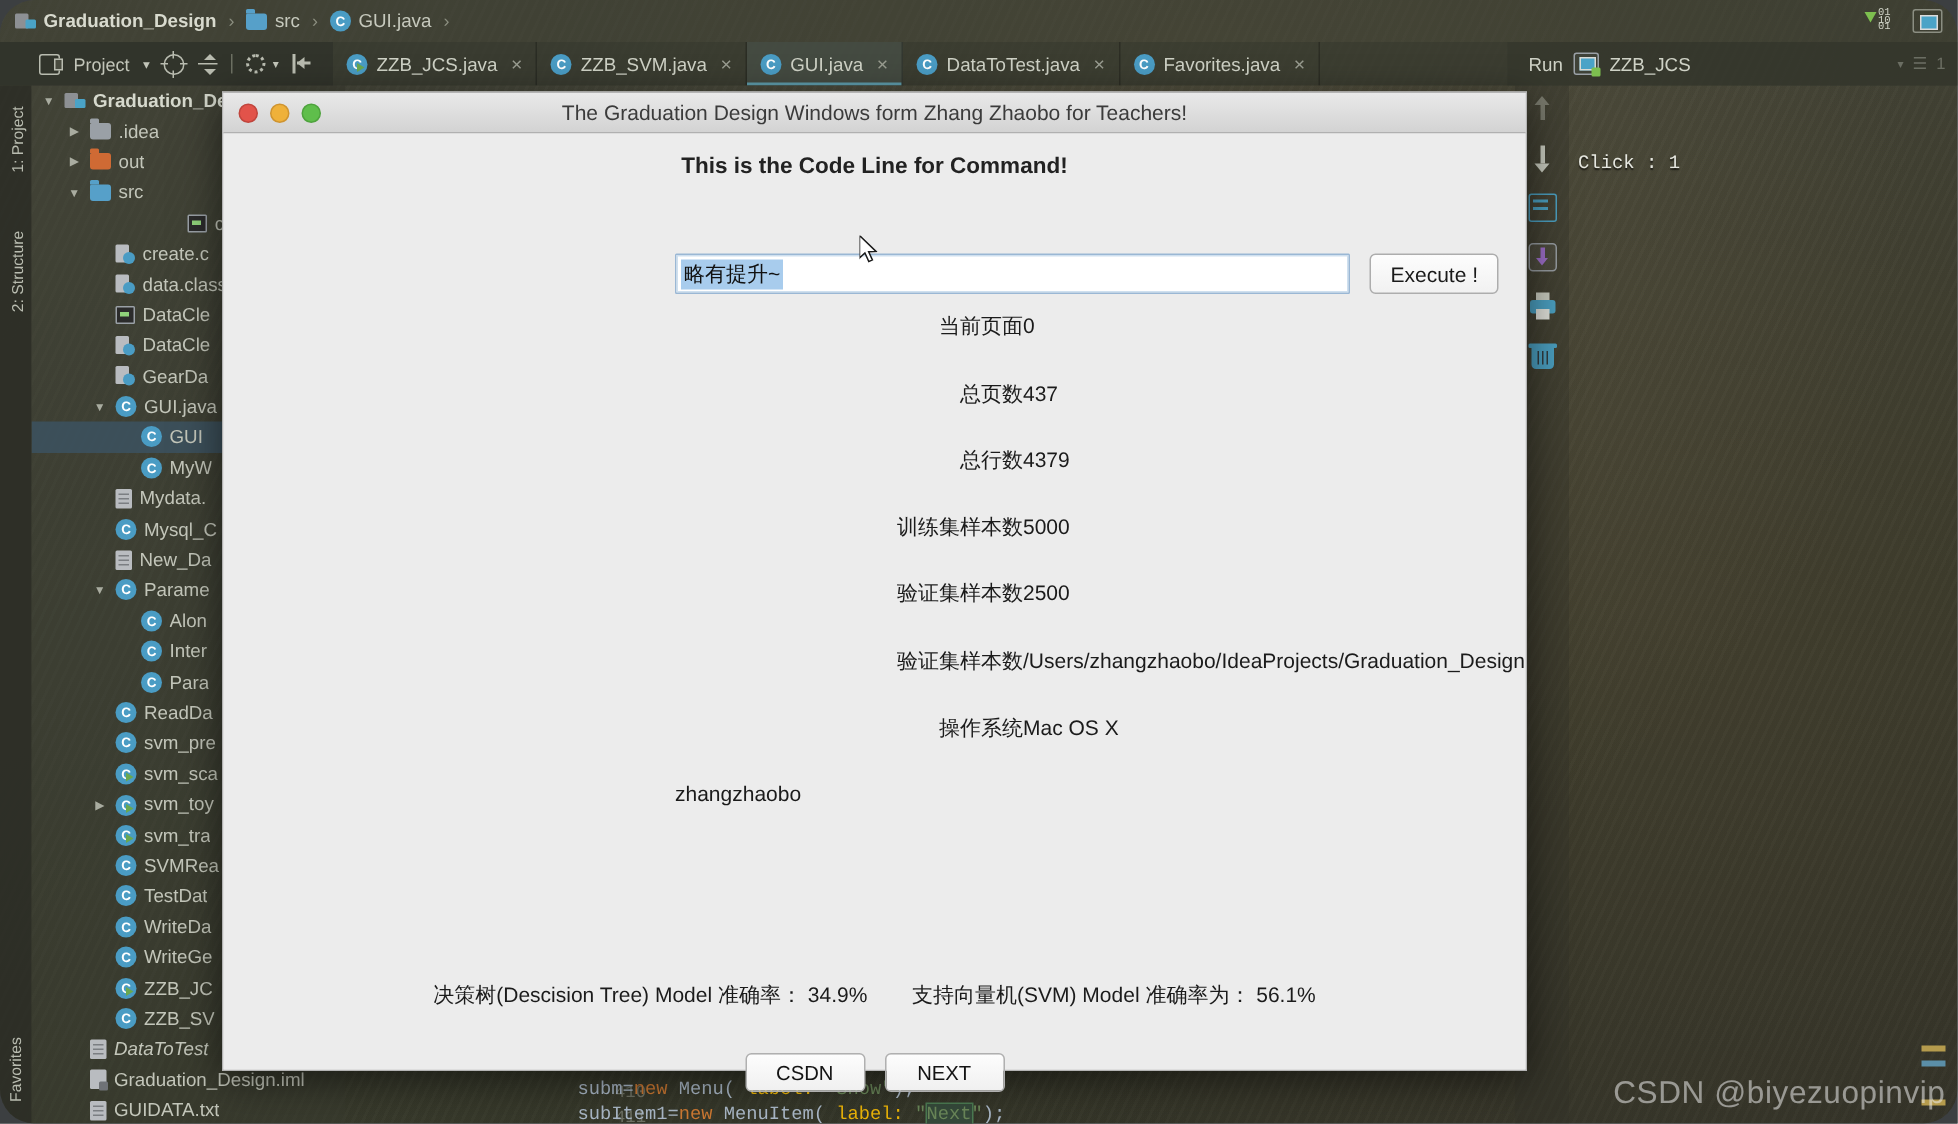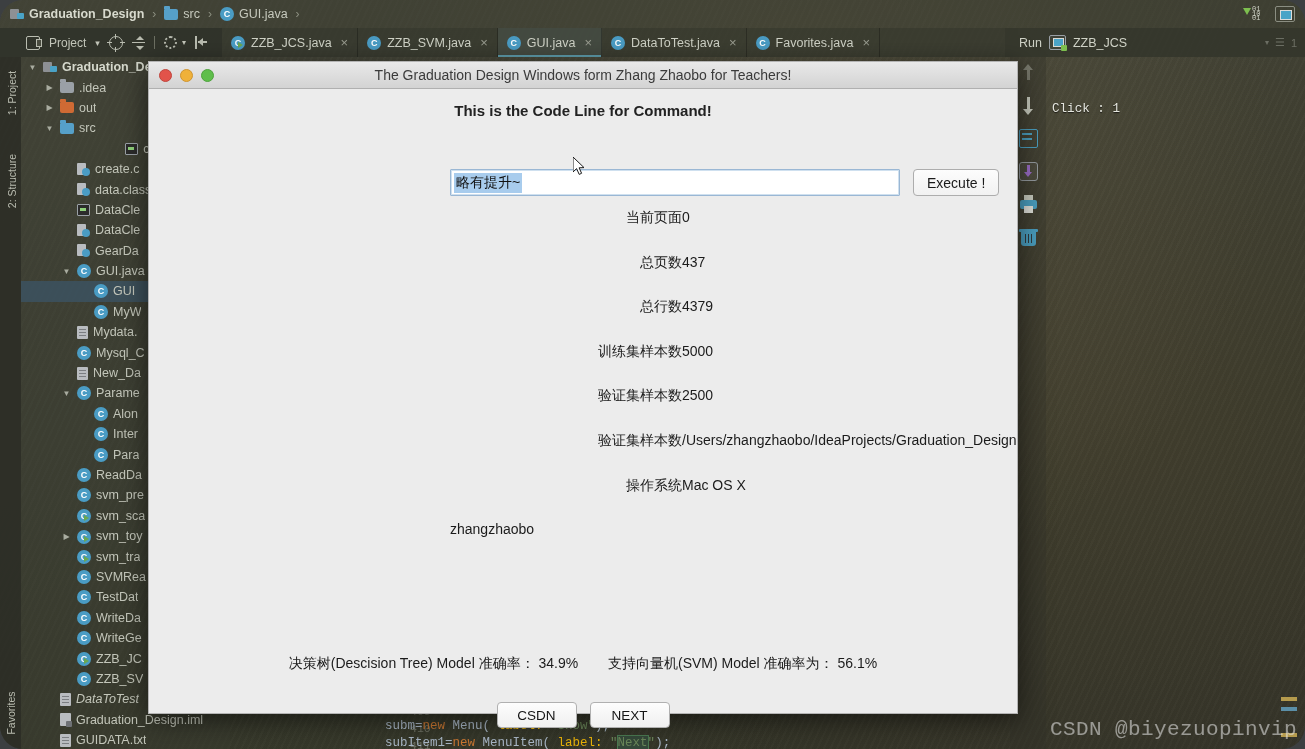--- a/index.html
+++ b/index.html
@@ -139,21 +139,21 @@
     position:absolute; left:1052px; top:57px; right:0; bottom:0;
     font-family:"Liberation Mono", monospace; font-size:12.6px;
     line-height:20px; color:#e6e7e0; white-space:pre; overflow:hidden;
     padding-top:2px;
     text-shadow: 0 1px 1px rgba(0,0,0,.65);
   }
   .console div{ height:20px; overflow:hidden; }
   .watermark{
     position:absolute; right:8px; bottom:8px;
     color:rgba(235,235,235,.55); font-size:21px;
-    font-family:Liberation Mono, monospace; letter-spacing:.4px;
+    font-family:Liberation Sans, sans-serif; letter-spacing:.4px;
   }
 
   
   .dialog{
     position:absolute; left:148px; top:61px; width:870px; height:653px;
     background:#ececec; border:1px solid #b4b4b4;
     box-shadow:0 6px 26px rgba(0,0,0,.55);
     display:flex; flex-direction:column;
   }
   .titlebar{

